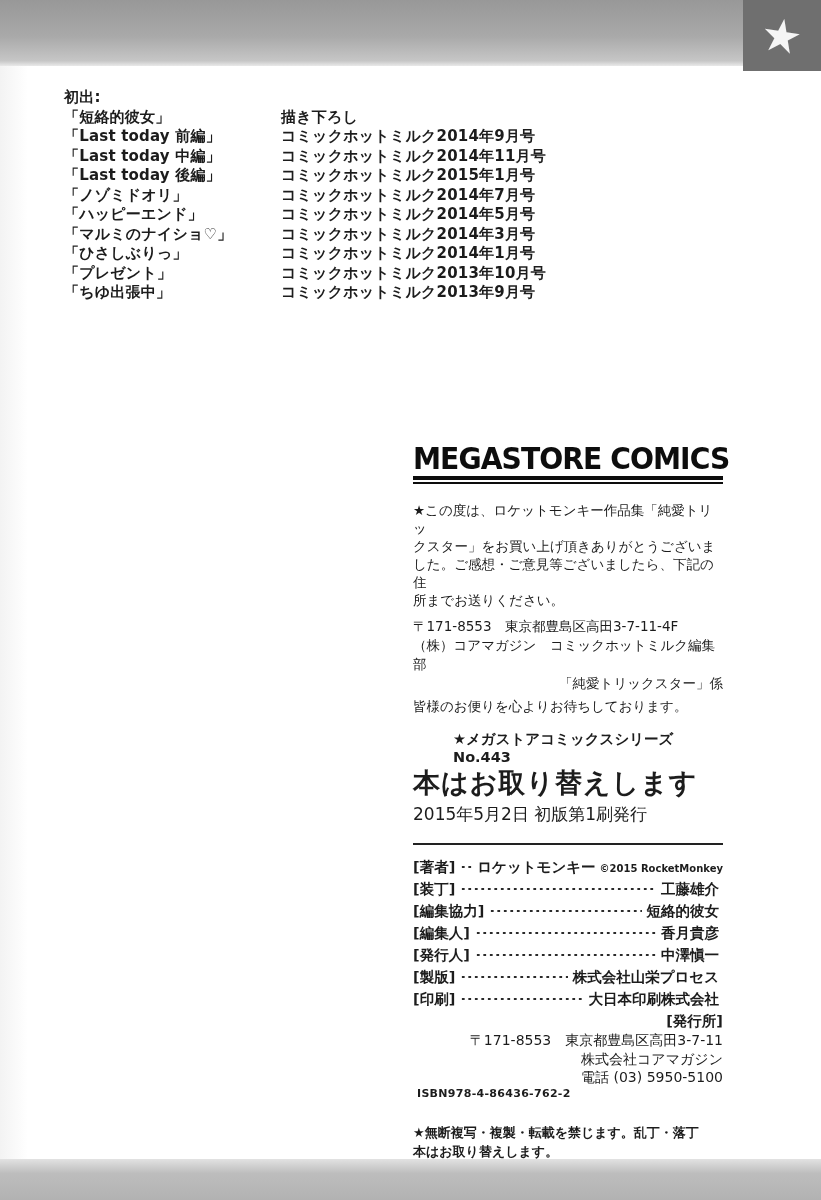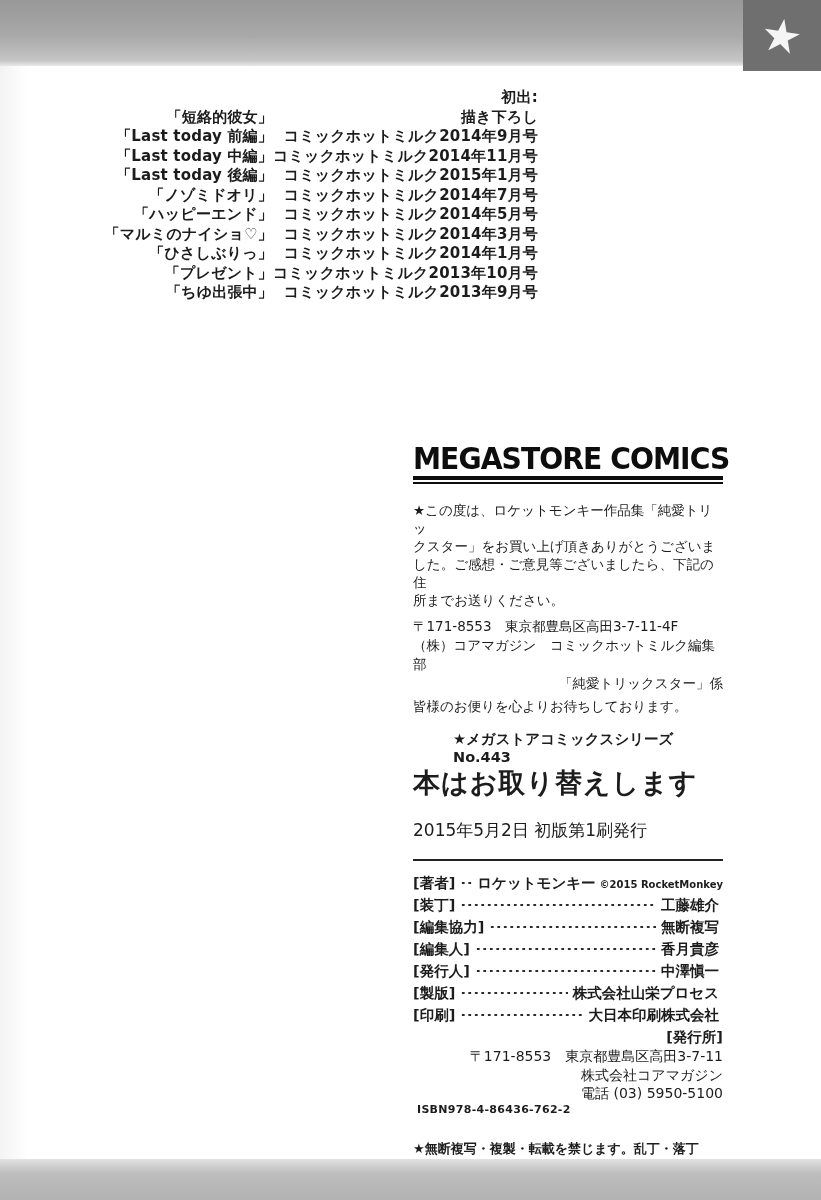--- a/index.html
+++ b/index.html
@@ -13,40 +13,40 @@
   
   .top-band{position:absolute;left:0;top:0;width:821px;height:66px;
     background:linear-gradient(to bottom,#989898 0%,#a9a9a9 55%,#c6c6c6 92%,#e9e9e9 100%);}
   .corner-block{position:absolute;left:743px;top:0;width:78px;height:71px;background:#6f6f6f;
     display:flex;align-items:center;justify-content:center;}
   .corner-block .star{color:#f5f5f5;font-size:46px;line-height:1;transform:rotate(9deg);}
   .bottom-band{position:absolute;left:0;top:1159px;width:821px;height:41px;
     background:linear-gradient(to bottom,#e2e2e2 0%,#bdbdbd 35%,#b2b2b2 100%);}
 
   
-  #shoshutsu{position:absolute;left:56px;top:88px;font-size:15px;font-weight:600;
-    line-height:19.5px;letter-spacing:.2px;text-align:right;}
+  #shoshutsu{position:absolute;left:64px;top:88px;font-size:15px;font-weight:600;
+    line-height:19.5px;letter-spacing:.2px;}
   #shoshutsu .row{display:grid;grid-template-columns:217px auto;}
 
   
   #colophon{position:absolute;left:413px;top:443px;width:310px;}
   .logo{font-size:30px;font-weight:900;white-space:nowrap;letter-spacing:-1px;
     transform:scaleX(.94);transform-origin:left center;line-height:32px;color:#0d0d0d;}
   .logo-rule-thick{height:4px;background:#0d0d0d;margin-top:1px;}
   .logo-rule-thin{height:2px;background:#0d0d0d;margin-top:2px;}
 
   .greeting{margin-top:17px;font-size:13.5px;line-height:18px;font-weight:500;}
   .address{margin-top:8px;font-size:13.5px;line-height:19px;font-weight:500;}
   .address .attention{text-align:right;}
   .closing{margin-top:4px;font-size:13.5px;line-height:19px;font-weight:500;}
 
   .series{margin-top:14px;}
   .series-label{font-size:14.5px;font-weight:600;line-height:18px;margin-left:40px;}
   .book-title{font-size:27px;font-weight:800;line-height:34px;letter-spacing:1px;}
-  .print-date{font-size:17px;font-weight:500;line-height:24px;margin-top:18px;}
+  .print-date{font-size:17px;font-weight:500;line-height:24px;margin-top:2px;}
 
   .thin-rule{height:2px;background:#222;margin-top:17px;}
 
   .credits{margin-top:11px;font-size:14.5px;font-weight:600;}
   .credit-row{display:flex;align-items:baseline;line-height:22px;height:22px;}
   .credit-row .leader{flex:1;align-self:center;height:10px;margin:0 5px;
     background-image:radial-gradient(circle,#2a2a2a 1.1px,transparent 1.4px);
     background-size:6.5px 10px;background-position:0 center;background-repeat:repeat-x;}
   .credit-row .note{font-size:10px;font-weight:600;margin-left:4px;white-space:nowrap;}
 
@@ -171,21 +171,21 @@
         <div class="credit-row">
           <span>[装丁]</span>
           <span class="leader"></span>
           <span>工藤雄介</span>
           <span class="note"></span>
         </div>
 
         <div class="credit-row">
           <span>[編集協力]</span>
           <span class="leader"></span>
-          <span>無断複写</span>
+          <span>短絡的彼女</span>
           <span class="note"></span>
         </div>
 
         <div class="credit-row">
           <span>[編集人]</span>
           <span class="leader"></span>
           <span>香月貴彦</span>
           <span class="note"></span>
         </div>
 

